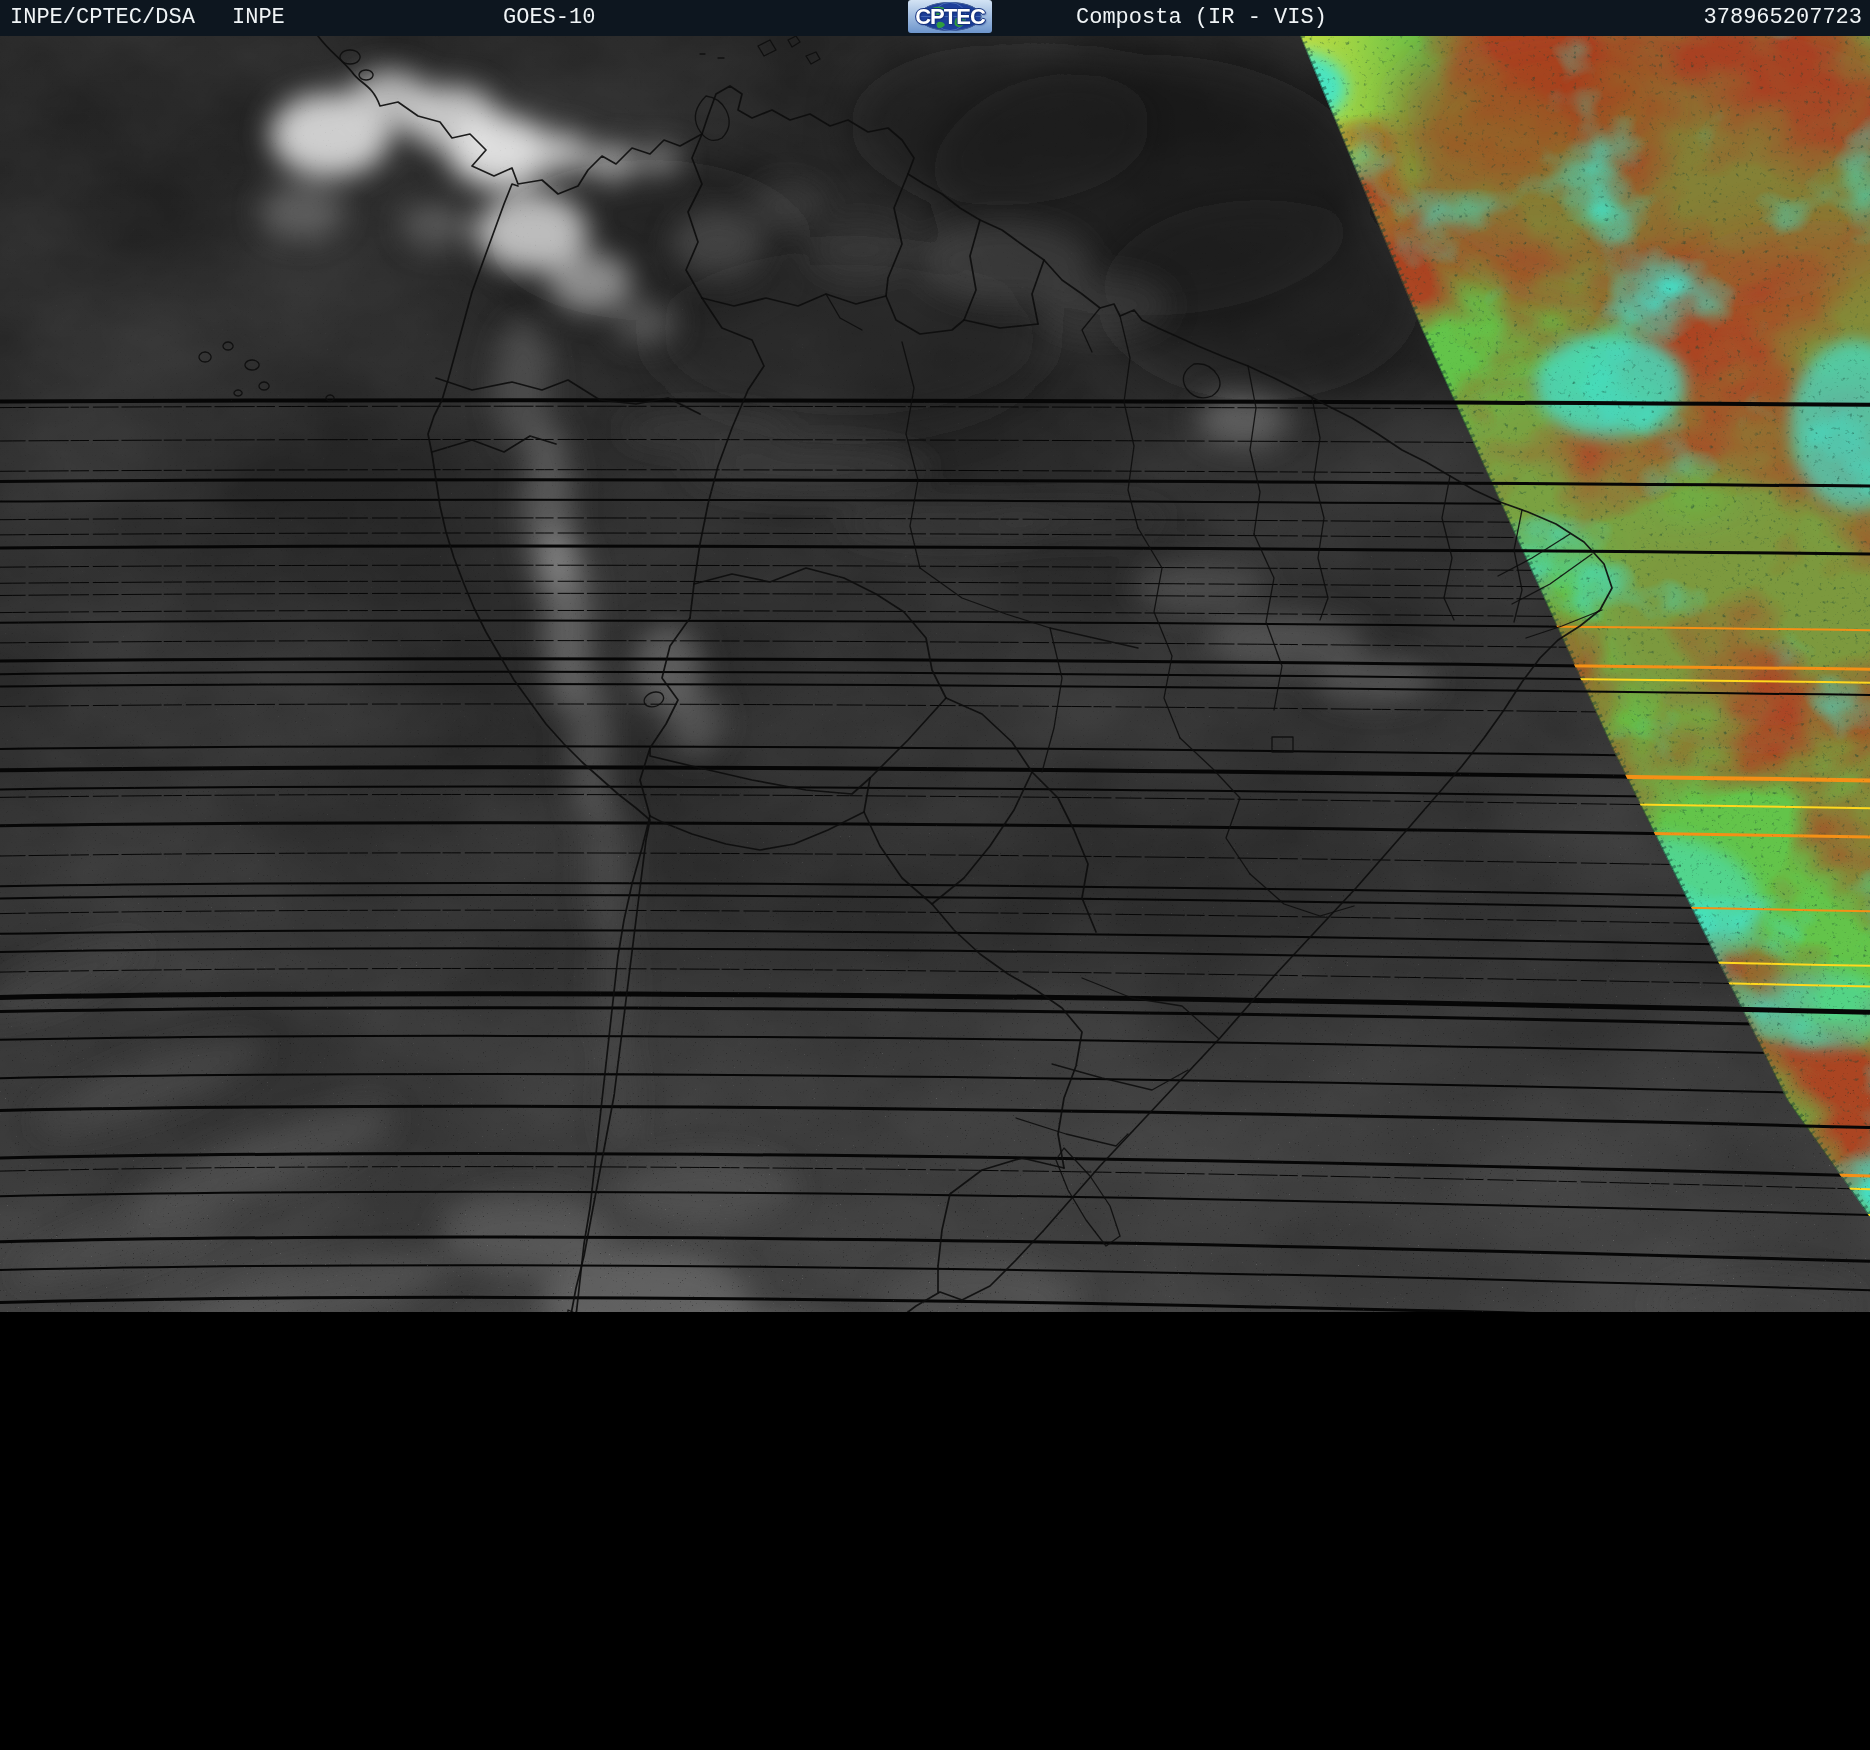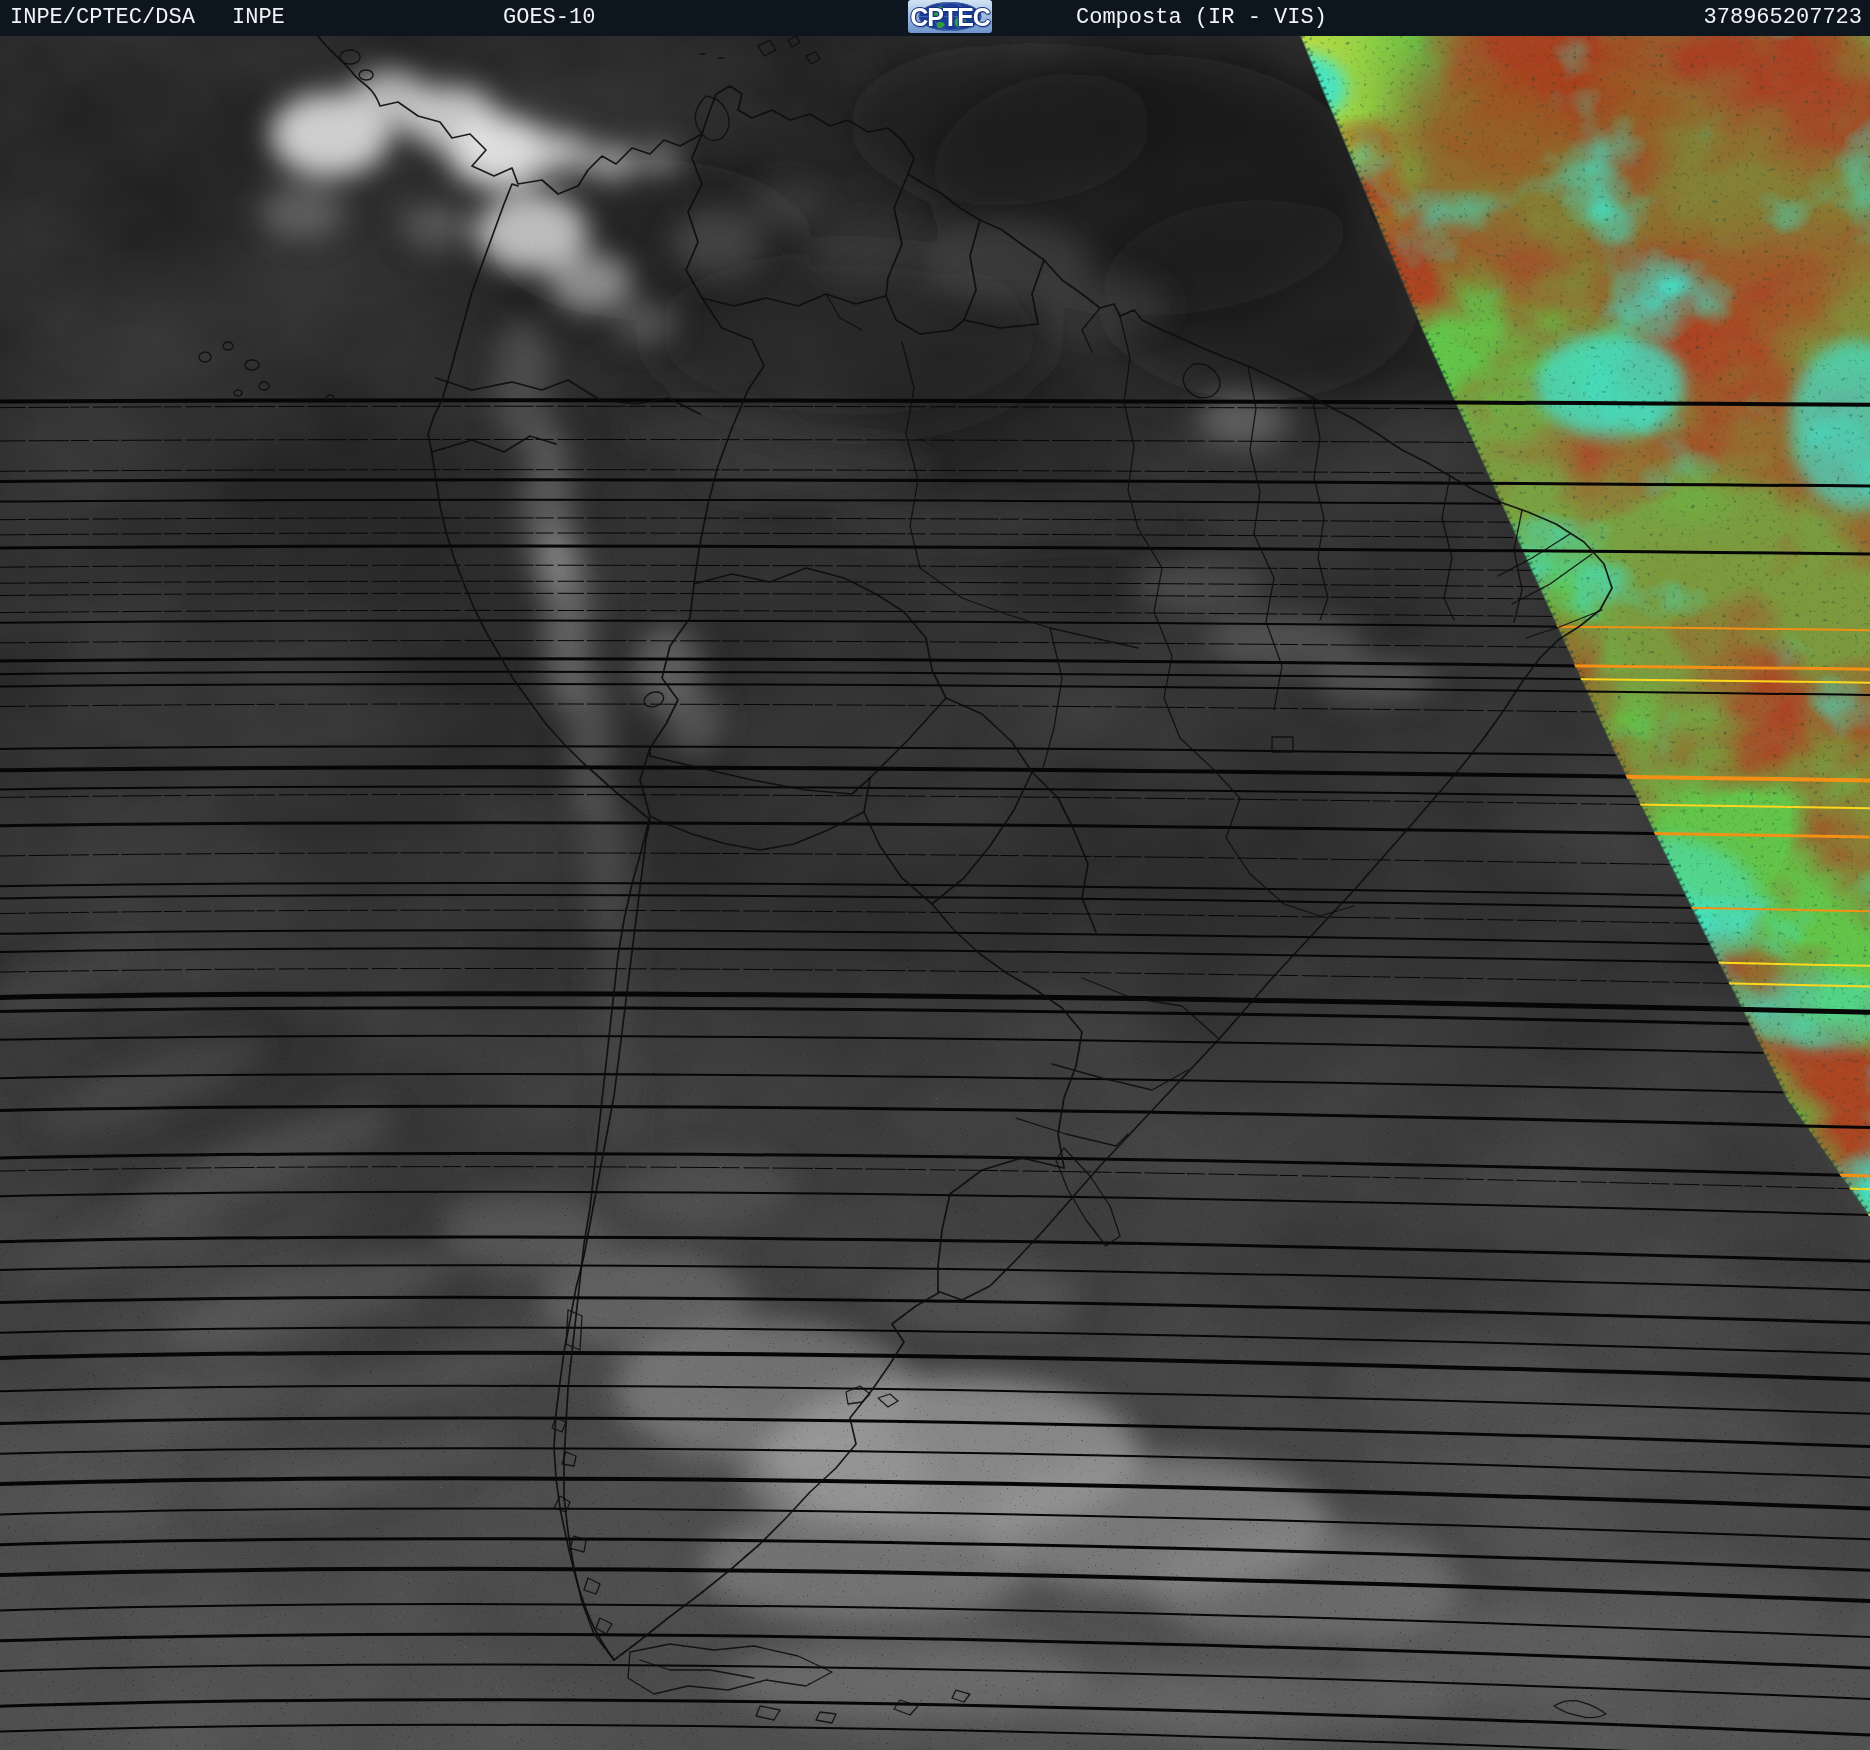--- a/index.html
+++ b/index.html
@@ -1,30 +1,30 @@
 <!DOCTYPE html>
 <html style="--border-line: #0d0d0d; --scanline-black: #060606; --scanline-orange: #f59016; --scanline-yellow: #ffd81e; --terminator-green-edge: #c3dd40; --terminator-green: #63c44a; --terminator-red: #ab4424; --terminator-cyan: #3fe6cf; --terminator-speckle: #174536; --hdr-bg: #0d161f; --hdr-text: #f0f4f6; --logo-top: #d3e3f4; --logo-bot: #6d95cc; --logo-globe: #1d3f9a; --logo-land: #2f9e3f;"><head>
 <meta charset="utf-8">
 <style>
   html,body{margin:0;padding:0;background:#000;}
-  .stage{position:relative;width:1870px;height:1750px;overflow:hidden;background:#1c1c1c;
+  .stage{position:relative;width:1870px;height:1312px;overflow:hidden;background:#1c1c1c;
          font-family:"Liberation Mono","DejaVu Sans Mono",monospace;}
   .titlebar{position:absolute;top:0;left:0;width:1870px;height:36px;z-index:20;
             background:var(--hdr-bg,#0d161f);color:var(--hdr-text,#f0f4f6);}
   .titlebar span{position:absolute;top:0;line-height:36px;font-size:22px;white-space:pre;}
   .t-agency{left:10px;}
   .t-noaa{left:232px;}
   .t-sat{left:503px;}
   .t-product{left:1076px;}
   .t-time{right:8px;}
   .logo{position:absolute;left:908px;top:1px;width:84px;height:33px;border-radius:3px;
         background:linear-gradient(180deg,var(--logo-top,#d3e3f4),var(--logo-bot,#6d95cc));
         display:flex;align-items:center;justify-content:center;overflow:hidden;}
   .logo svg{position:absolute;inset:0;}
-  .logo b{position:relative;z-index:2;font-family:"Liberation Sans",sans-serif;font-size:25px;
+  .logo b{position:relative;z-index:2;font-family:"Liberation Sans",sans-serif;font-size:22px;
           font-weight:bold;color:#fff;letter-spacing:-1px;
           text-shadow:-1px 0 0 #13307e,1px 0 0 #13307e,0 -1px 0 #13307e,0 1px 0 #13307e,1px 1px 2px #13307e;}
   svg.scene{position:absolute;top:0;left:0;z-index:1;}
   .coast{fill:none;stroke:var(--border-line,#0d0d0d);stroke-width:1.7;stroke-linejoin:round;stroke-linecap:round;opacity:.92;}
   .coast2{fill:none;stroke:var(--border-line,#0d0d0d);stroke-width:1.3;stroke-linejoin:round;stroke-linecap:round;opacity:.9;}
   .stopGE{stop-color:var(--terminator-green-edge,#c3dd40);}
   .stopG{stop-color:var(--terminator-green,#63c44a);}
 </style>
 </head>
 <body>

